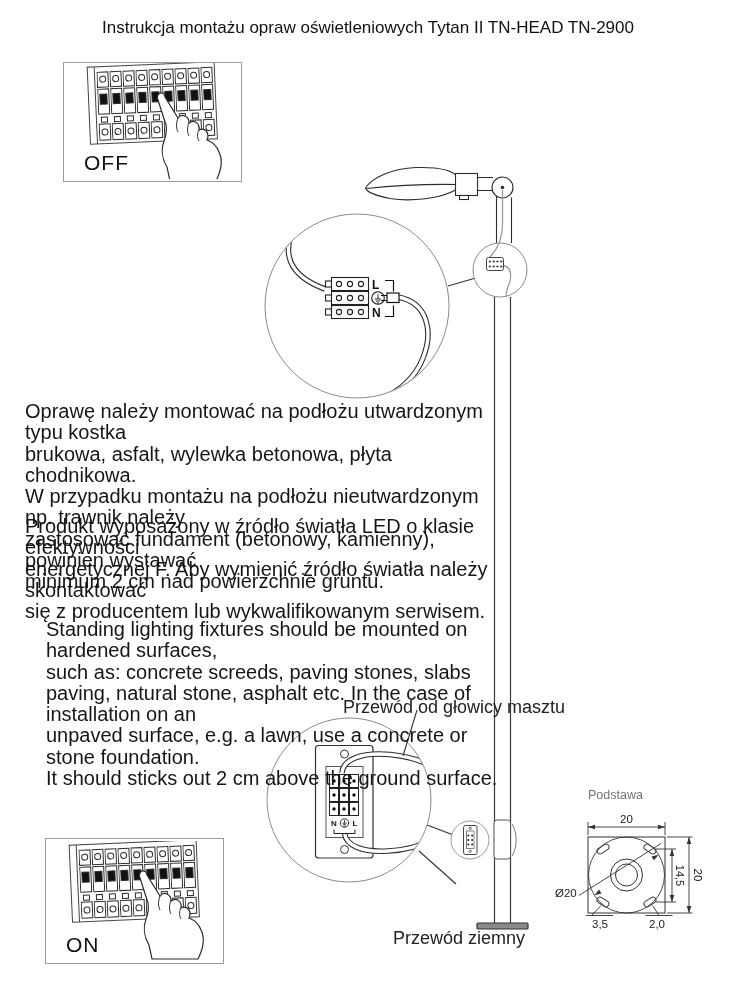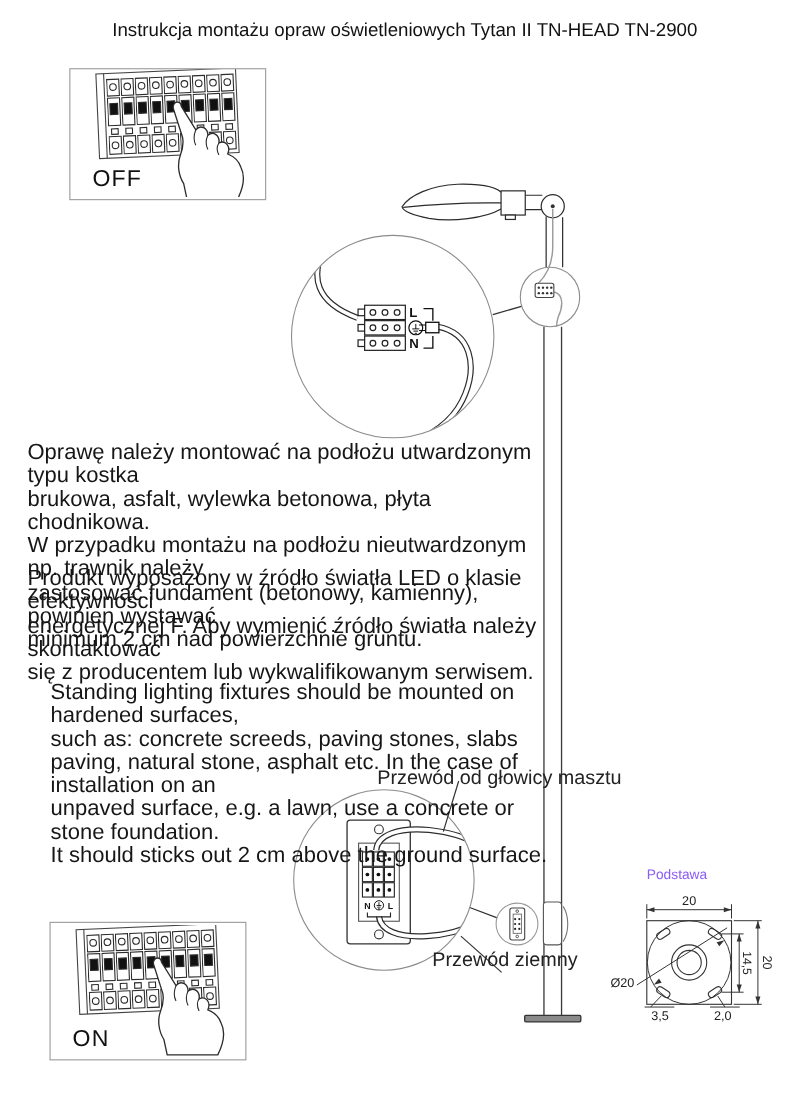--- a/index.html
+++ b/index.html
@@ -12,22 +12,22 @@
   .box-on{left:45px;top:838px;width:177px;height:124px;}
   .switch-label{position:absolute;left:20px;bottom:6px;font-size:21px;color:#111;
                 letter-spacing:1px;font-weight:400;}
   .para{position:absolute;left:25px;width:474px;font-size:20px;line-height:21.3px;
         white-space:pre-line;color:#161616;}
   .para-1{top:401px;}
   .para-2{top:516px;}
   .para-3{top:619px;margin-left:21px;}
   .callout{position:absolute;font-size:18px;color:#222;}
   .callout-head{left:343px;top:697px;}
-  .callout-ground{left:393px;top:862px;}
-  .base-title{position:absolute;left:588px;top:788px;font-size:12.5px;color:#8b5cf6;}
+  .callout-ground{left:393px;top:928px;}
+  .base-title{position:absolute;left:588px;top:788px;font-size:12.5px;color:#737373;}
   svg{display:block;}
   .art{position:absolute;left:0;top:0;}
   .boxsvg{position:absolute;left:0;top:0;}
   text{font-family:"Liberation Sans",sans-serif;}
 </style>
 </head>
 <body>
 
 <div class="page">
 

